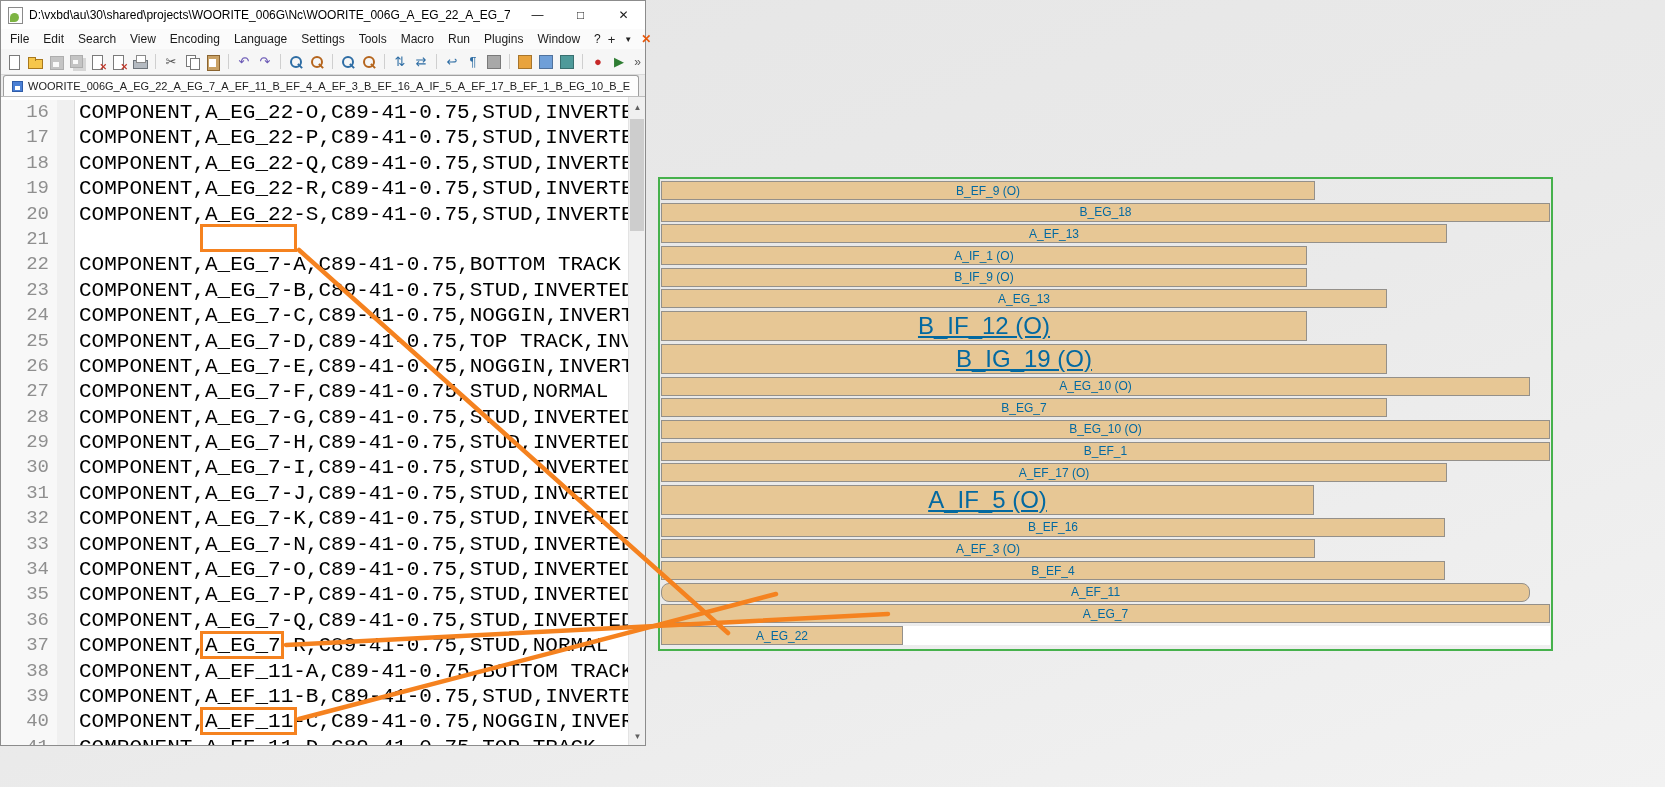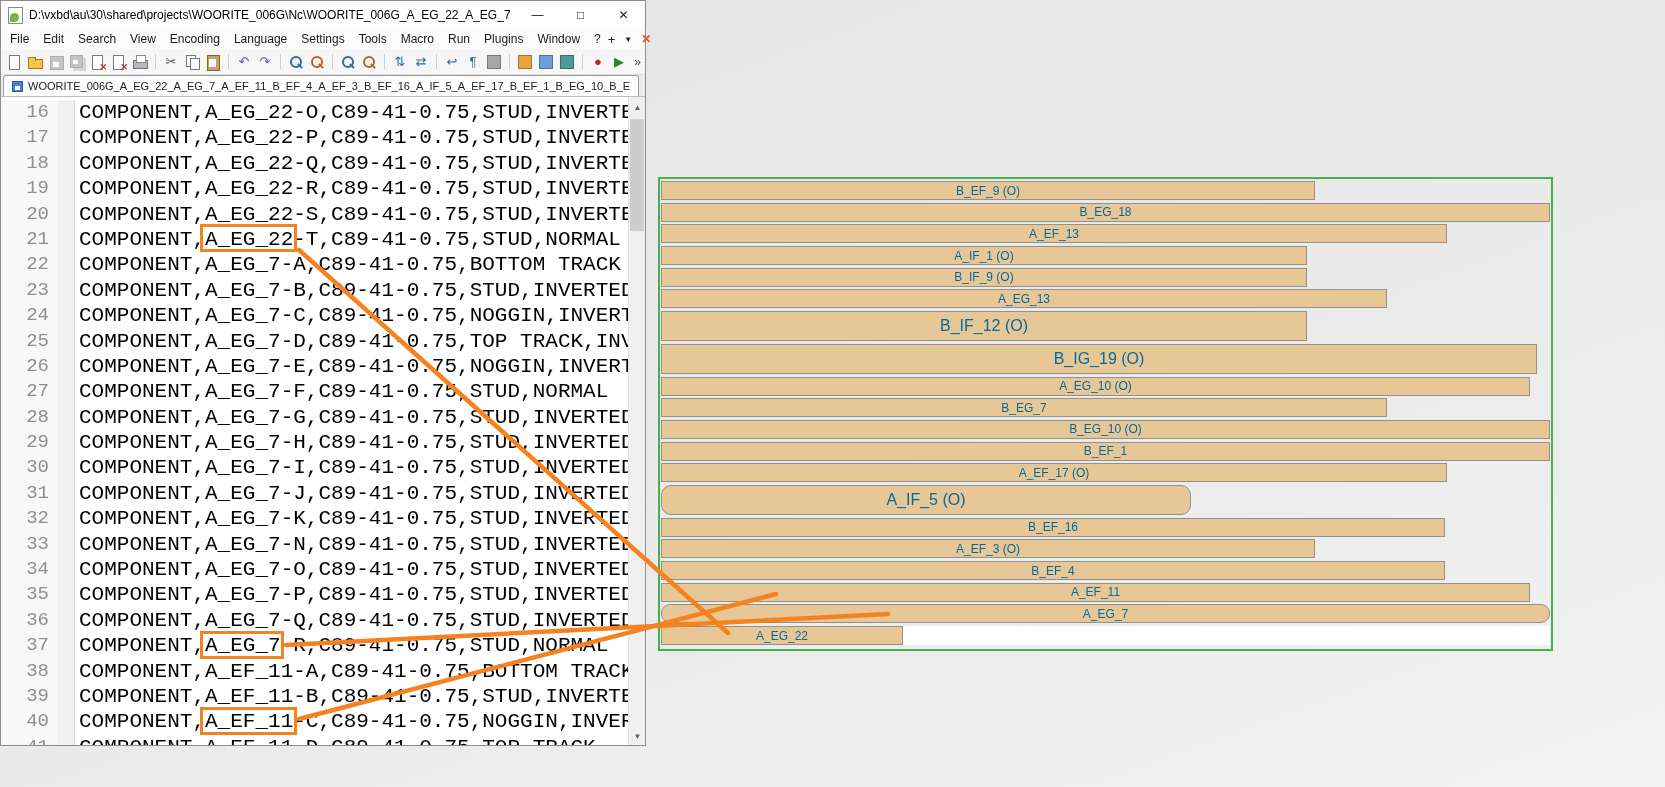--- a/index.html
+++ b/index.html
@@ -93,21 +93,21 @@
   
   .panel{
     position:absolute;left:658px;top:177px;width:895px;height:474px;
     border:2px solid var(--green);padding:2px 1px 0 1px;background:transparent;
   }
   .bar-row{display:flex;height:19px;margin-bottom:2.7px;}
   .bar-row.big{height:30px;}
   .bar-row:last-child{margin-bottom:0;}
   .bar{background:var(--bar);border:1px solid var(--bar-border);display:flex;align-items:center;justify-content:center;overflow:hidden;}
   .bar-label{font-size:12px;color:#0369a1;white-space:nowrap;}
-  .bar-row.big .bar-label{font-size:16px;}
+  .bar-row.big .bar-label{font-size:24px;text-decoration:underline;}
   .bar-filler{flex:1;background:#ffffff;}
 
   
   .ann-box{position:absolute;border:3px solid var(--orange);z-index:30;background:transparent;}
   #box1{left:200px;top:224px;width:97px;height:28px;}
   #box2{left:200px;top:631px;width:84px;height:28px;}
   #box3{left:200px;top:707px;width:97px;height:28px;}
   .overlay{position:absolute;inset:0;z-index:40;pointer-events:none;}
   .ann-line{stroke:var(--orange);stroke-width:4.5;stroke-linecap:round;}
 </style>
@@ -198,21 +198,21 @@
       </div>
     </div>
 
     <div class="editor">
       <div class="ed-lines">
           <div class="ed-row"><span class="ln">16</span><span class="fold"></span><span class="code">COMPONENT,A_EG_22-O,C89-41-0.75,STUD,INVERTED</span></div>
           <div class="ed-row"><span class="ln">17</span><span class="fold"></span><span class="code">COMPONENT,A_EG_22-P,C89-41-0.75,STUD,INVERTED</span></div>
           <div class="ed-row"><span class="ln">18</span><span class="fold"></span><span class="code">COMPONENT,A_EG_22-Q,C89-41-0.75,STUD,INVERTED</span></div>
           <div class="ed-row"><span class="ln">19</span><span class="fold"></span><span class="code">COMPONENT,A_EG_22-R,C89-41-0.75,STUD,INVERTED</span></div>
           <div class="ed-row"><span class="ln">20</span><span class="fold"></span><span class="code">COMPONENT,A_EG_22-S,C89-41-0.75,STUD,INVERTED</span></div>
-          <div class="ed-row"><span class="ln">21</span><span class="fold"></span><span class="code">COMPONENT,A_EG_22-T,C89-41-0.75,STUD,NORMAL</span></div>
+          <div class="ed-row"><span class="ln">21</span><span class="fold"></span></div>
           <div class="ed-row"><span class="ln">22</span><span class="fold"></span><span class="code">COMPONENT,A_EG_7-A,C89-41-0.75,BOTTOM TRACK</span></div>
           <div class="ed-row"><span class="ln">23</span><span class="fold"></span><span class="code">COMPONENT,A_EG_7-B,C89-41-0.75,STUD,INVERTED</span></div>
           <div class="ed-row"><span class="ln">24</span><span class="fold"></span><span class="code">COMPONENT,A_EG_7-C,C89-41-0.75,NOGGIN,INVERTED</span></div>
           <div class="ed-row"><span class="ln">25</span><span class="fold"></span><span class="code">COMPONENT,A_EG_7-D,C89-41-0.75,TOP TRACK,INVERTED</span></div>
           <div class="ed-row"><span class="ln">26</span><span class="fold"></span><span class="code">COMPONENT,A_EG_7-E,C89-41-0.75,NOGGIN,INVERTED</span></div>
           <div class="ed-row"><span class="ln">27</span><span class="fold"></span><span class="code">COMPONENT,A_EG_7-F,C89-41-0.75,STUD,NORMAL</span></div>
           <div class="ed-row"><span class="ln">28</span><span class="fold"></span><span class="code">COMPONENT,A_EG_7-G,C89-41-0.75,STUD,INVERTED</span></div>
           <div class="ed-row"><span class="ln">29</span><span class="fold"></span><span class="code">COMPONENT,A_EG_7-H,C89-41-0.75,STUD,INVERTED</span></div>
           <div class="ed-row"><span class="ln">30</span><span class="fold"></span><span class="code">COMPONENT,A_EG_7-I,C89-41-0.75,STUD,INVERTED</span></div>
           <div class="ed-row"><span class="ln">31</span><span class="fold"></span><span class="code">COMPONENT,A_EG_7-J,C89-41-0.75,STUD,INVERTED</span></div>
@@ -267,21 +267,21 @@
           <div class="bar" style="width: 726px;">
             <span class="bar-label">A_EG_13</span>
           </div>
         </div>
         <div class="bar-row big">
           <div class="bar" style="width: 646px;">
             <span class="bar-label">B_IF_12 (O)</span>
           </div>
         </div>
         <div class="bar-row big">
-          <div class="bar" style="width: 876px;">
+          <div class="bar" style="width: 726px;">
             <span class="bar-label">B_IG_19 (O)</span>
           </div>
         </div>
         <div class="bar-row">
           <div class="bar" style="width: 869px;">
             <span class="bar-label">A_EG_10 (O)</span>
           </div>
         </div>
         <div class="bar-row">
           <div class="bar" style="width: 726px;">
@@ -297,46 +297,46 @@
           <div class="bar" style="width: 926px;">
             <span class="bar-label">B_EF_1</span>
           </div>
         </div>
         <div class="bar-row">
           <div class="bar" style="width: 786px;">
             <span class="bar-label">A_EF_17 (O)</span>
           </div>
         </div>
         <div class="bar-row big">
-          <div class="bar" style="width: 530px; border-radius: 10px;">
+          <div class="bar" style="width: 653px;">
             <span class="bar-label">A_IF_5 (O)</span>
           </div>
         </div>
         <div class="bar-row">
           <div class="bar" style="width: 784px;">
             <span class="bar-label">B_EF_16</span>
           </div>
         </div>
         <div class="bar-row">
           <div class="bar" style="width: 654px;">
             <span class="bar-label">A_EF_3 (O)</span>
           </div>
         </div>
         <div class="bar-row">
           <div class="bar" style="width: 784px;">
             <span class="bar-label">B_EF_4</span>
           </div>
         </div>
         <div class="bar-row">
-          <div class="bar" style="width: 869px;">
+          <div class="bar" style="width: 869px; border-radius: 8px;">
             <span class="bar-label">A_EF_11</span>
           </div>
         </div>
         <div class="bar-row">
-          <div class="bar" style="width: 889px; border-radius: 9px;">
+          <div class="bar" style="width: 889px;">
             <span class="bar-label">A_EG_7</span>
           </div>
         </div>
         <div class="bar-row">
           <div class="bar" style="width: 242px;">
             <span class="bar-label">A_EG_22</span>
           </div>
           <div class="bar-filler"></div>
         </div>
       </div>

